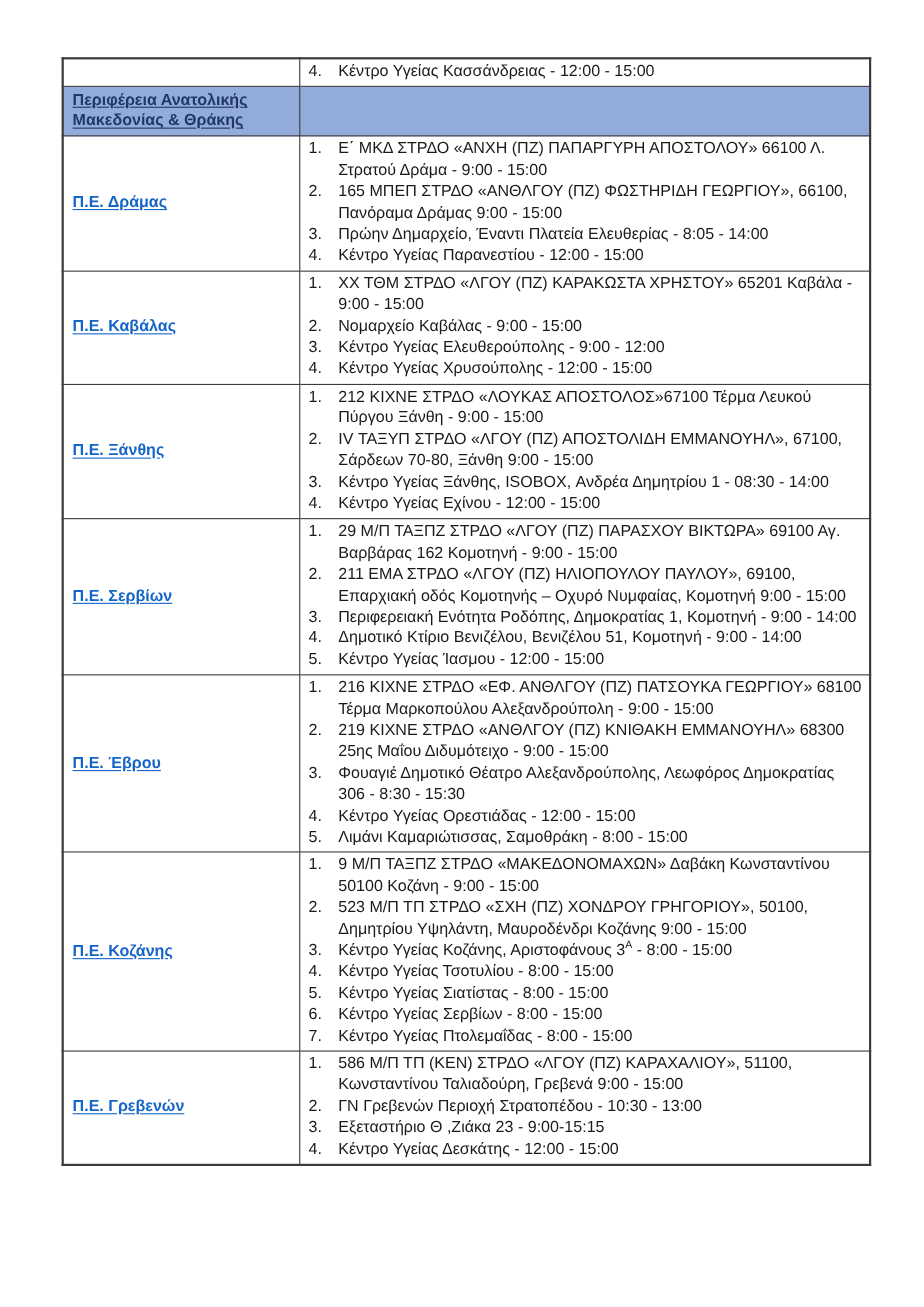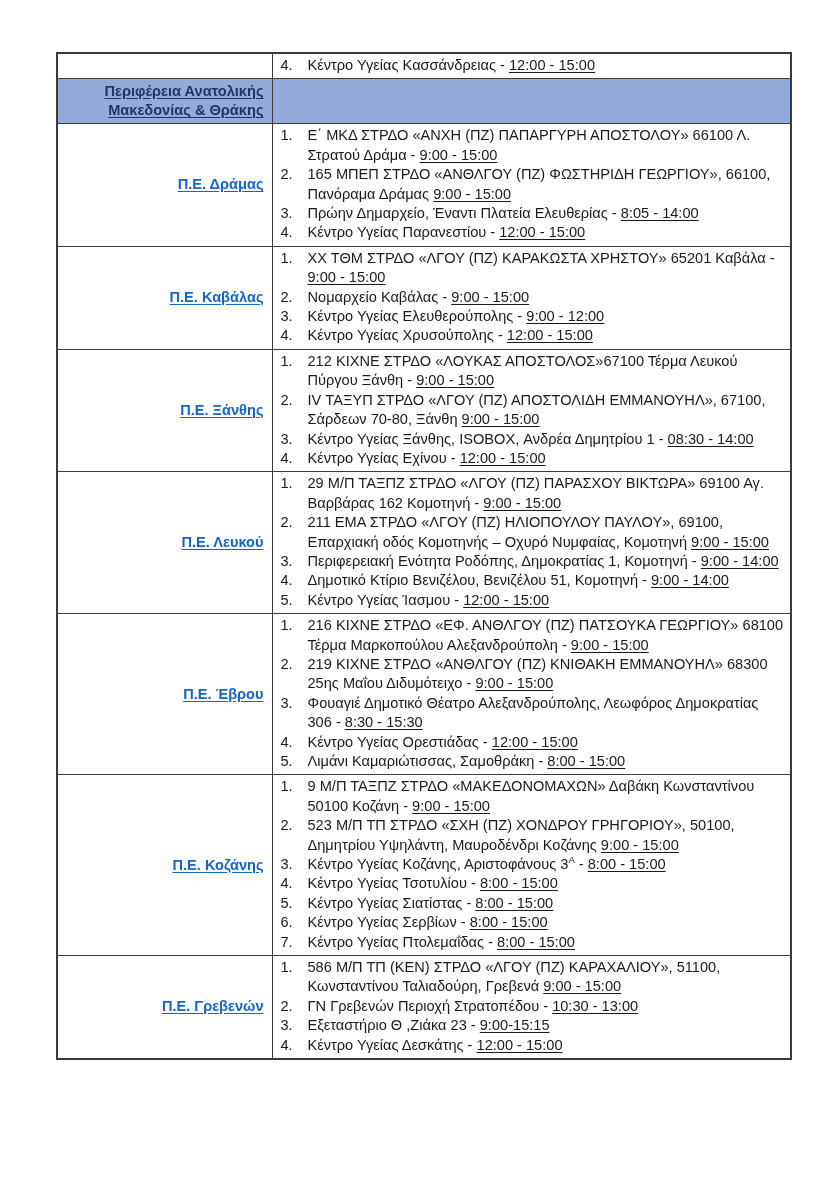--- a/index.html
+++ b/index.html
@@ -28,21 +28,21 @@
     border:2.5px solid var(--border);
     table-layout:fixed;
   }
   td{
     border:1.6px solid var(--border);
     vertical-align:top;
     padding:2px 6px;
   }
   td.region-cell{
     width:215px;
-    text-align:right;
+    text-align:left;
     vertical-align:middle;
     padding:2px 8px;
   }
   td.items-cell{padding:2px 4px 3px 8px;}
   tr.section td{background:var(--band);}
   .region-link{
     color:var(--link);
     font-weight:bold;
     text-decoration:underline;
     text-underline-offset:2px;
@@ -53,21 +53,21 @@
     color:var(--section-text);
     font-weight:bold;
     text-decoration:underline;
     text-underline-offset:2px;
     line-height:19px;
     padding:1px 0;
   }
   .item{display:flex;align-items:flex-start;}
   .item .num{flex:0 0 27px;}
   .item .body{flex:1 1 auto;padding-right:2px;}
-  .time{text-decoration:underline;text-underline-offset:2px;}
+  .time{text-underline-offset:2px;}
   sup{font-size:9.5px;line-height:0;}
 </style>
 </head>
 <body>
 
 <div class="sheet">
   <table class="schedule">
     <tbody>
         <tr>
           <td class="region-cell"></td>
@@ -141,21 +141,21 @@
               <span class="num">3.</span>
               <span class="body"><span>Κέντρο Υγείας Ξάνθης, ISOBOX, Ανδρέα Δημητρίου 1 - </span><span class="time">08:30 - 14:00</span></span>
             </div>
             <div class="item">
               <span class="num">4.</span>
               <span class="body"><span>Κέντρο Υγείας Εχίνου - </span><span class="time">12:00 - 15:00</span></span>
             </div>
           </td>
         </tr>
         <tr>
-          <td class="region-cell"><span class="region-link">Π.Ε. Λευκού</span></td>
+          <td class="region-cell"><span class="region-link">Π.Ε. Σερβίων</span></td>
           <td class="items-cell">
             <div class="item">
               <span class="num">1.</span>
               <span class="body"><span>29 Μ/Π ΤΑΞΠΖ ΣΤΡΔΟ «ΛΓΟΥ (ΠΖ) ΠΑΡΑΣΧΟΥ ΒΙΚΤΩΡΑ» 69100 Αγ. Βαρβάρας 162 Κομοτηνή - </span><span class="time">9:00 - 15:00</span></span>
             </div>
             <div class="item">
               <span class="num">2.</span>
               <span class="body"><span>211 ΕΜΑ ΣΤΡΔΟ «ΛΓΟΥ (ΠΖ) ΗΛΙΟΠΟΥΛΟΥ ΠΑΥΛΟΥ», 69100, Επαρχιακή οδός Κομοτηνής – Οχυρό Νυμφαίας, Κομοτηνή </span><span class="time">9:00 - 15:00</span></span>
             </div>
             <div class="item">

